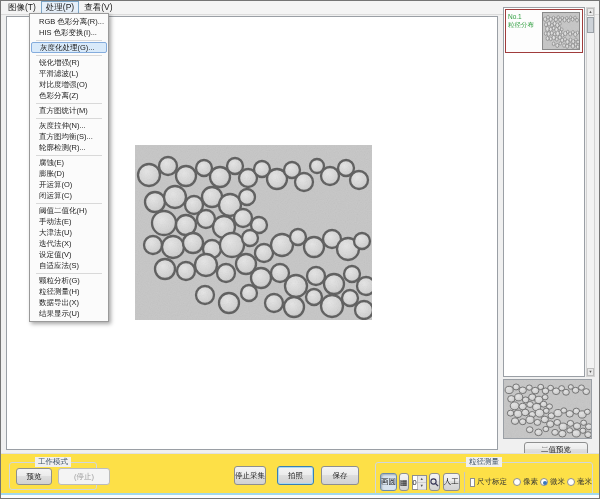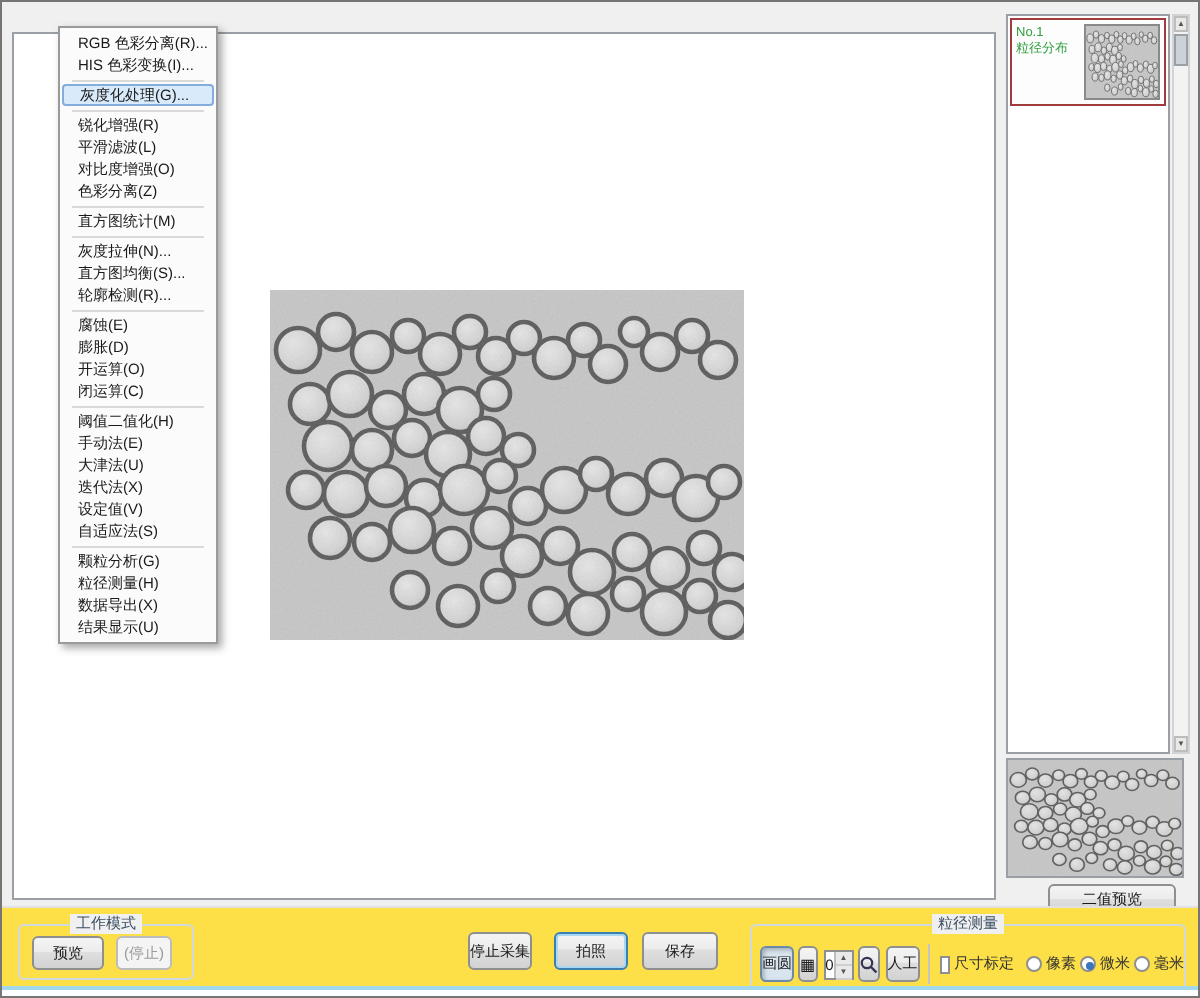--- a/index.html
+++ b/index.html
@@ -98,20 +98,25 @@
       <feColorMatrix type="saturate" values="0"></feColorMatrix>
       <feComponentTransfer>
           <feFuncA type="linear" slope="0.16" intercept="0"></feFuncA>
         </feComponentTransfer>
     </filter>
   </defs>
 </svg>
 
 <div class="window">
 
+  <div class="menubar" id="menubar">
+      <div class="menu-top">图像(T)</div>
+      <div class="menu-top active">处理(P)</div>
+      <div class="menu-top">查看(V)</div>
+    </div>
 
   <div class="client">
     <svg class="specimen" viewBox="0 0 237 175" preserveAspectRatio="none">
         <rect x="0" y="0" width="237" height="175" fill="#c6c6c6"></rect>
         <circle cx="14" cy="30" r="11" fill="url(#pg)" stroke="#5a5a5a" stroke-width="2.3"></circle>
         <circle cx="33" cy="21" r="9" fill="url(#pg)" stroke="#5a5a5a" stroke-width="2.3"></circle>
         <circle cx="51" cy="31" r="10" fill="url(#pg)" stroke="#5a5a5a" stroke-width="2.3"></circle>
         <circle cx="69" cy="23" r="8" fill="url(#pg)" stroke="#5a5a5a" stroke-width="2.3"></circle>
         <circle cx="85" cy="32" r="10" fill="url(#pg)" stroke="#5a5a5a" stroke-width="2.3"></circle>
         <circle cx="100" cy="21" r="8" fill="url(#pg)" stroke="#5a5a5a" stroke-width="2.3"></circle>
@@ -353,21 +358,21 @@
       <circle cx="114" cy="148" r="8" fill="url(#pg)" stroke="#5a5a5a" stroke-width="2.3"></circle>
       <rect x="0" y="0" width="237" height="175" filter="url(#grain)"></rect>
     </svg>
   <button class="win-btn previewbtn">二值预览</button>
 
   <div class="toolbar">
 
     <div class="group" style="left:8px;top:8px;width:88px;height:28px;">
       <span class="group-label">工作模式</span>
       <button class="win-btn" style="position:absolute;left:6px;top:5px;width:36px;height:17px;">预览</button>
-      <button class="win-btn disabled" style="position:absolute;left:48px;top:5px;width:28px;height:17px;">(停止)</button>
+      <button class="win-btn disabled" style="position:absolute;left:48px;top:5px;width:52px;height:17px;">(停止)</button>
     </div>
 
 
     <button class="win-btn" style="position:absolute;left:233px;top:12px;width:32px;height:19px;">停止采集</button>
     <button class="win-btn focused" style="position:absolute;left:276px;top:12px;width:37px;height:19px;">拍照</button>
     <button class="win-btn" style="position:absolute;left:320px;top:12px;width:38px;height:19px;">保存</button>
 
     <div class="group" style="left:374px;top:8px;width:218px;height:40px;">
       <span class="group-label">粒径测量</span>
       <div class="g-row" style="padding-left:4px;">

